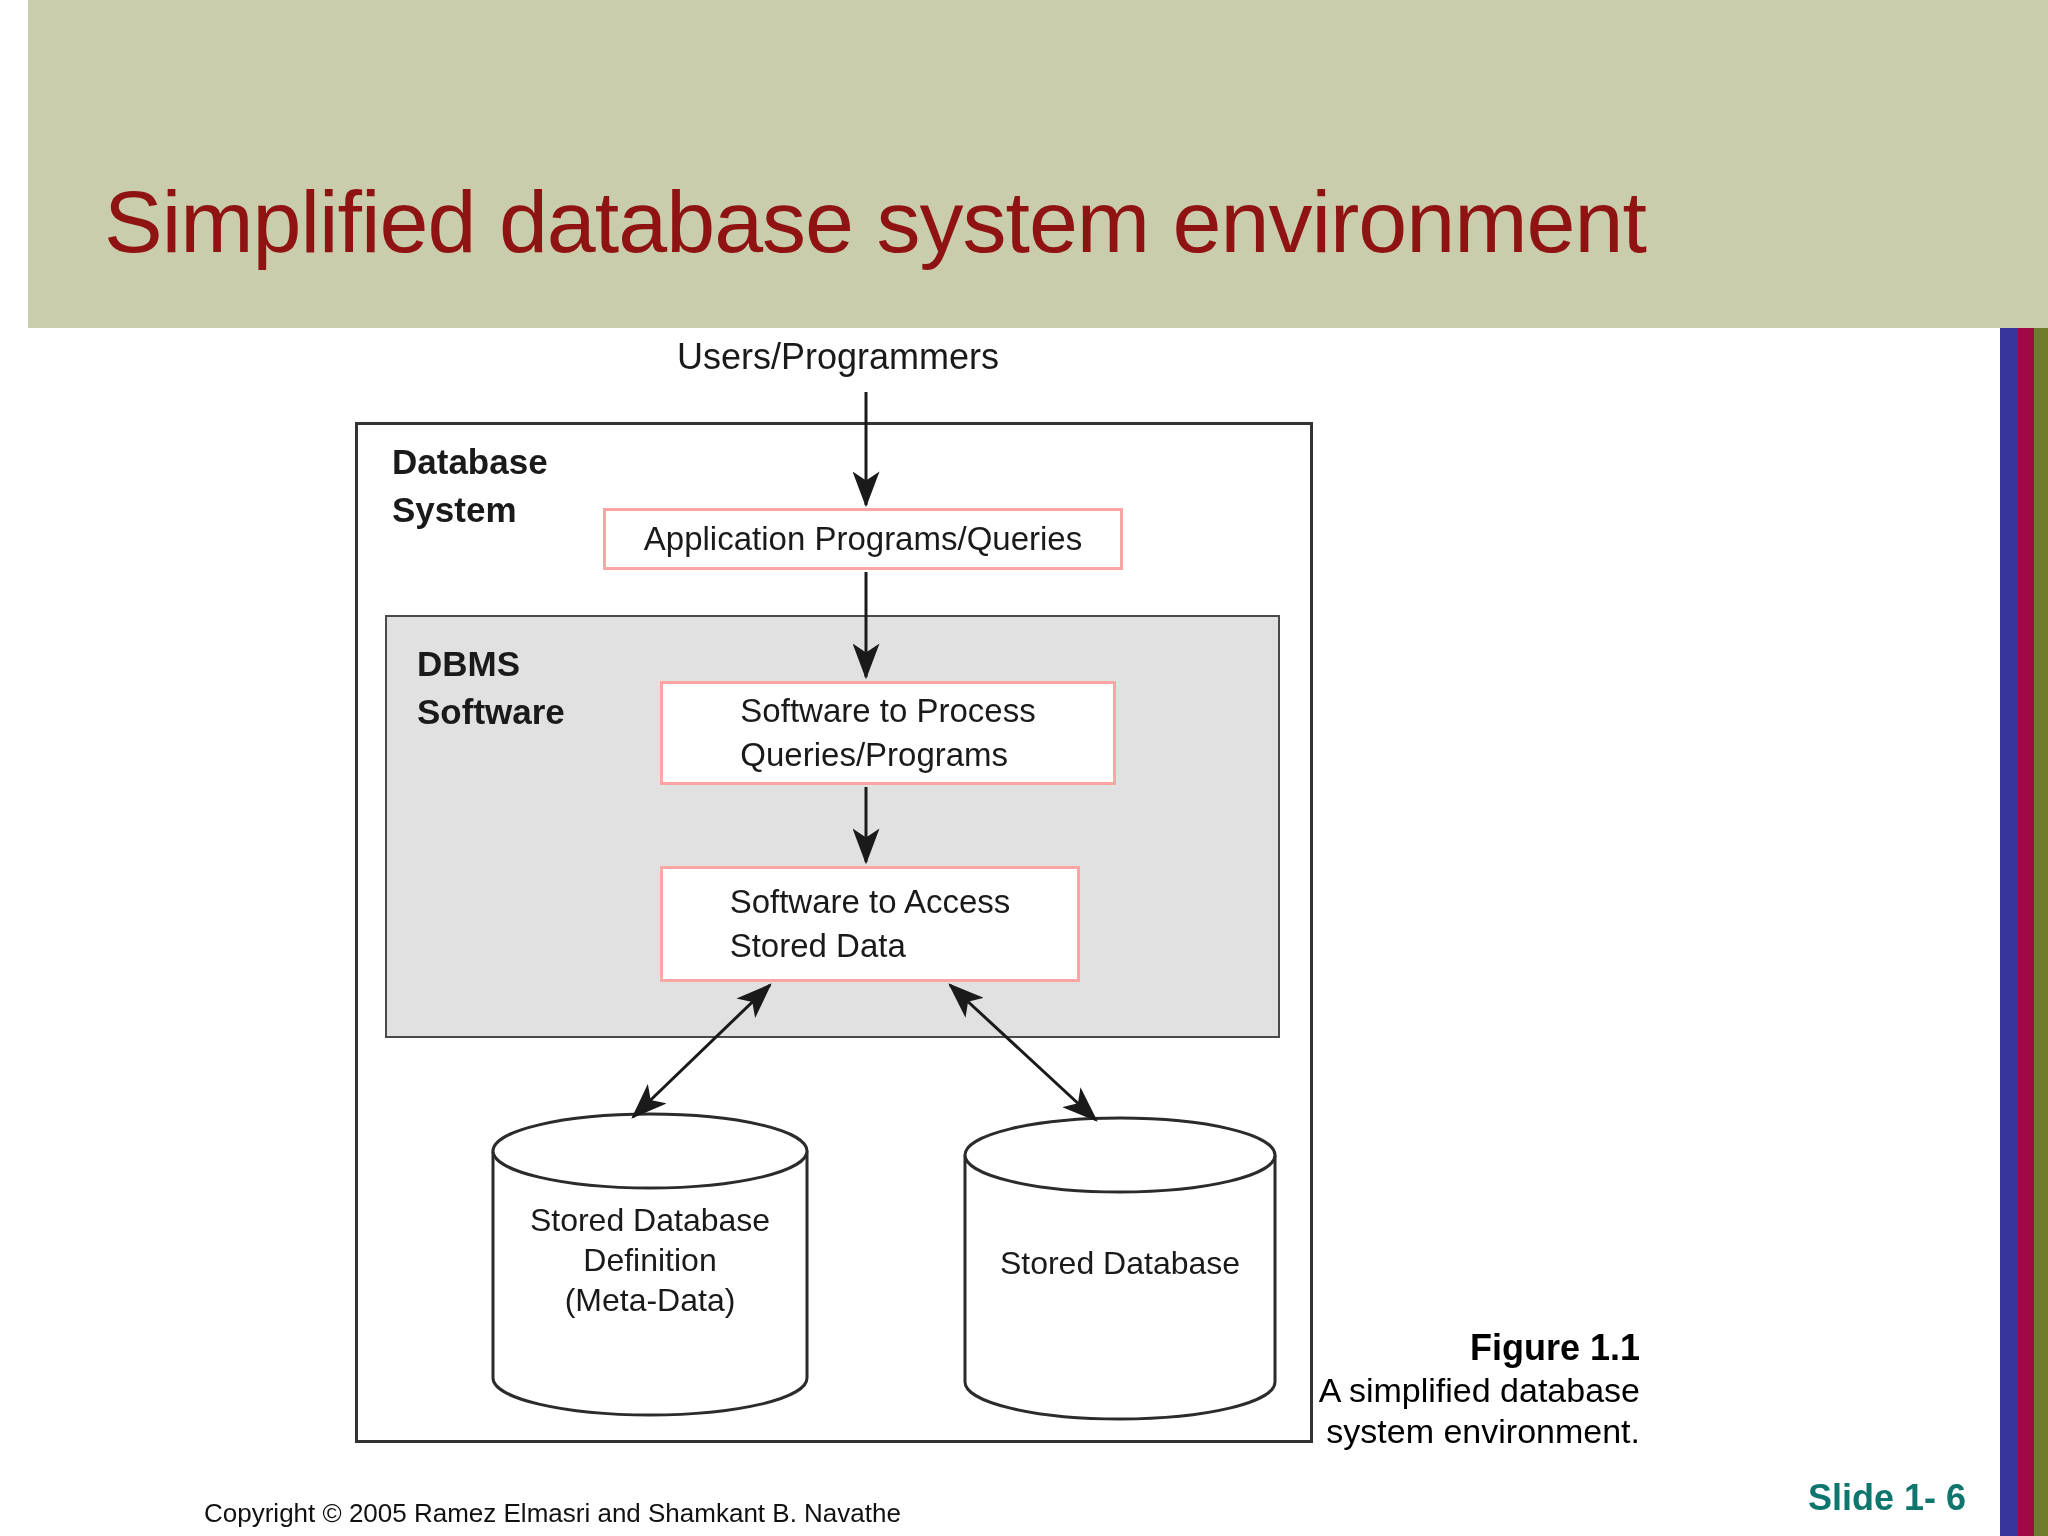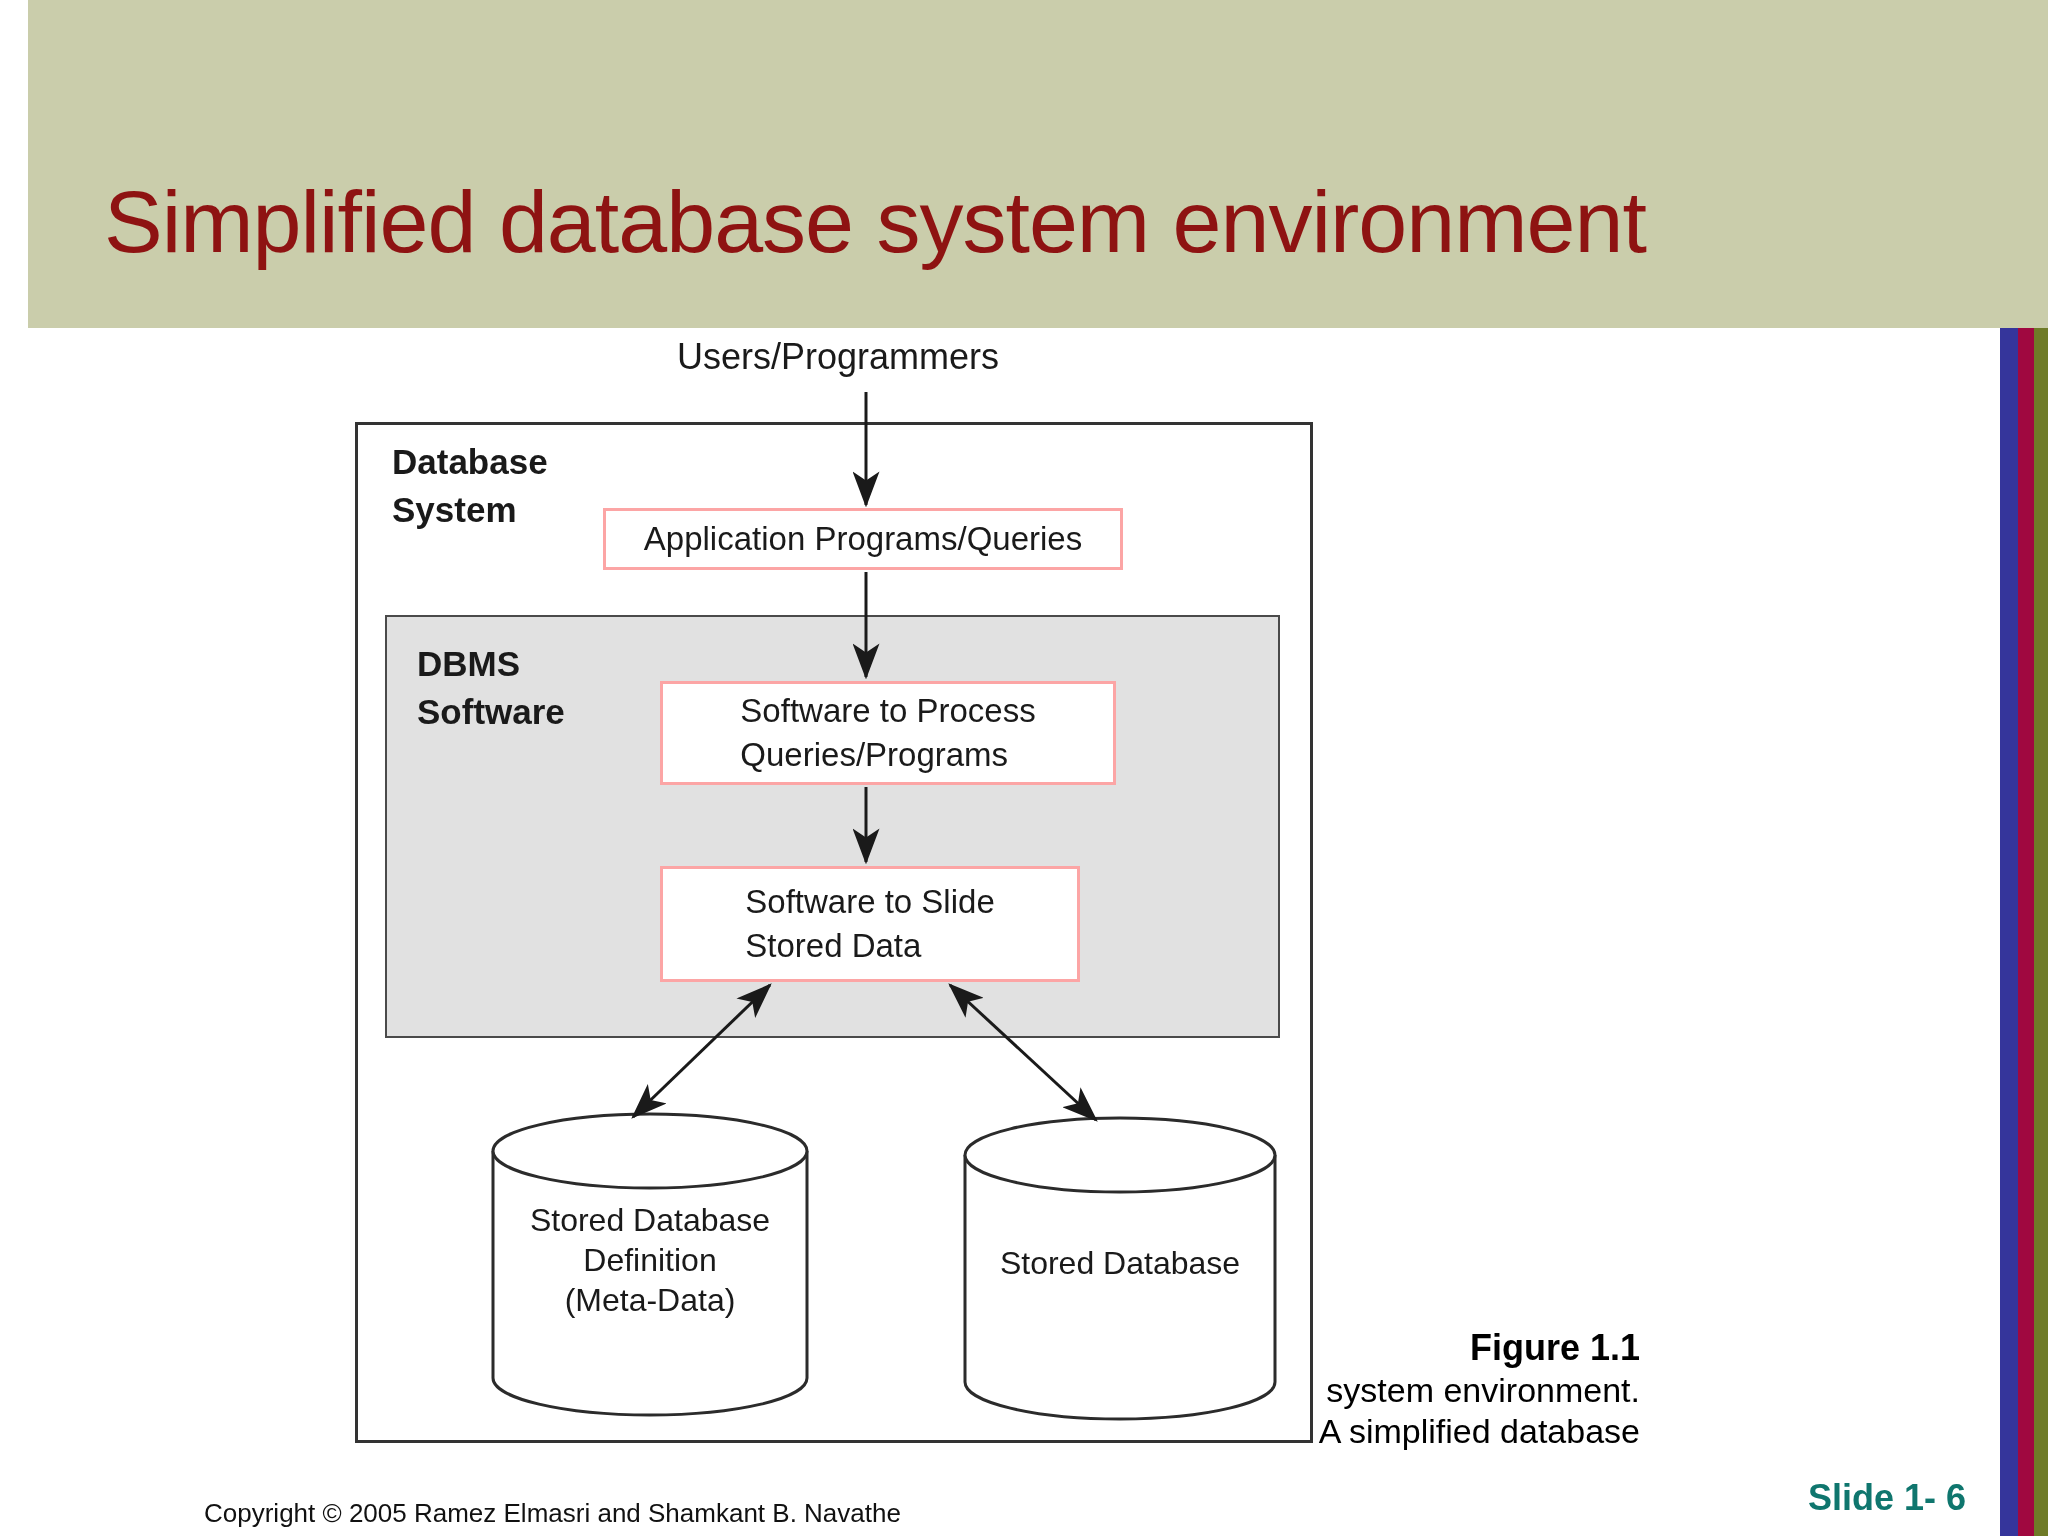--- a/index.html
+++ b/index.html
@@ -102,21 +102,21 @@
 
   <div class="stripe stripe-blue"></div>
   <div class="stripe stripe-crimson"></div>
   <div class="stripe stripe-olive"></div>
 
   <div class="box outer-box"></div>
   <div class="box dbms-box"></div>
   <div class="box flow-box app-box">Application Programs/Queries</div>
   <div class="box flow-box process-box">Software to Process
 Queries/Programs</div>
-  <div class="box flow-box access-box">Software to Slide
+  <div class="box flow-box access-box">Software to Access
 Stored Data</div>
 
   <svg class="diagram-svg" viewBox="0 0 2048 1536" xmlns="http://www.w3.org/2000/svg">
     <defs>
       <marker id="arrow" viewBox="0 0 12 9" refX="11.2" refY="4.5" markerUnits="userSpaceOnUse" markerWidth="36" markerHeight="27" orient="auto-start-reverse">
         <path d="M0 0 L12 4.5 L0 9 L3 4.5 Z" fill="#1a1a1a"></path>
       </marker>
     </defs>
 
     <g stroke="#2b2b2b" stroke-width="3" fill="#ffffff">
@@ -142,20 +142,20 @@
 System</div>
   <div class="label group-label dbms-label">DBMS
 Software</div>
   <div class="label cyl-label left-cyl-label">Stored Database
 Definition
 (Meta-Data)</div>
   <div class="label cyl-label right-cyl-label">Stored Database</div>
 
   <div class="label figure-caption">
     <div class="fig-label">Figure 1.1</div>
+    <div class="fig-line">A simplified database</div>
     <div class="fig-line">system environment.</div>
-    <div class="fig-line">A simplified database</div>
   </div>
 
   <div class="label copyright">Copyright © 2005 Ramez Elmasri and Shamkant B. Navathe</div>
   <div class="label slide-number">Slide 1- 6</div>
 
 </div>
 
 </body></html>

